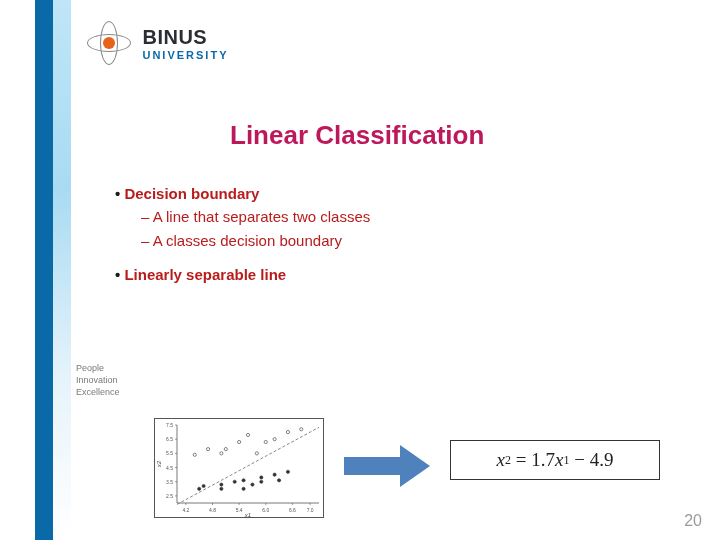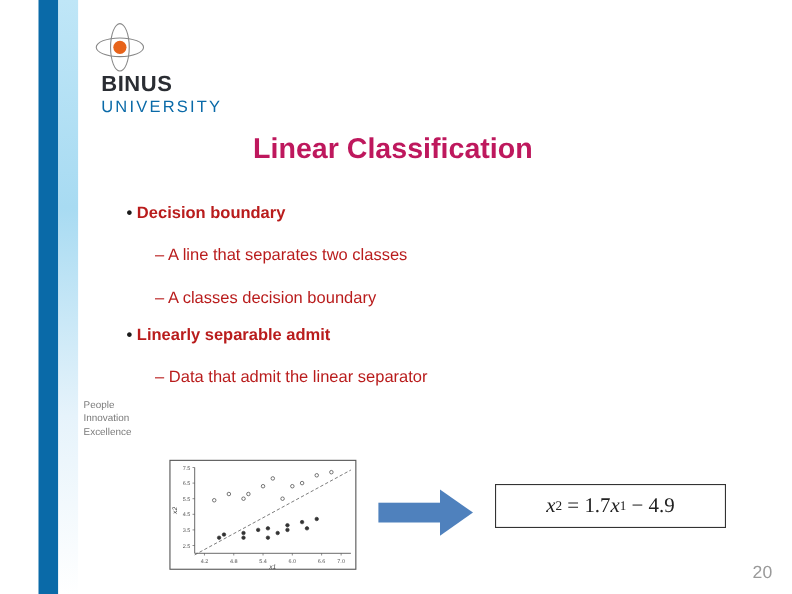--- a/index.html
+++ b/index.html
@@ -59,24 +59,24 @@
     vertical-align: middle;
     margin-left: 6px;
   }
   .logo-text .brand {
     font-weight: 800;
     font-size: 20px;
     color: #2a2d33;
     letter-spacing: 0.5px;
   }
   .logo-text .uni {
-    font-size: 15px;
+    font-size: 11px;
     letter-spacing: 2px;
     color: #0a6aa8;
-    font-weight: 400;
+    font-weight: 700;
   }
   .title {
     position: absolute;
     left: 230px;
     top: 120px;
     font-size: 26px;
     font-weight: 700;
     color: #be185d;
   }
   .content {
@@ -91,21 +91,21 @@
   .bullet {
     font-weight: 700;
     margin-top: 14px;
   }
   .bullet::before {
     content: "• ";
     color: #1b1b1b;
   }
   .sub {
     font-weight: 400;
-    margin-top: 18px;
+    margin-top: 3px;
     margin-left: 26px;
   }
   .sub::before { content: "– "; }
   .tag {
     position: absolute;
     left: 76px;
     top: 362px;
     font-size: 9px;
     line-height: 1.35;
     color: #7a7a7a;
@@ -185,22 +185,21 @@
 </div>
 
 <div class="title">Linear Classification</div>
 
 <div class="content">
   <div class="bullet">Decision boundary</div>
   <div class="sub">A line that separates two classes</div>
 
   <div class="sub">A classes decision boundary</div>
 
-  <div class="bullet">Linearly separable admit</div>
-  <div class="sub">Data that admit the linear separator</div>
+  <div class="bullet">Linearly separable line</div>
 </div>
 
 <div class="tag">
   <div>People</div>
   <div>Innovation</div>
   <div>Excellence</div>
 </div>
 
 <div class="chart">
   <svg viewBox="0 0 170 100" width="170" height="100">

